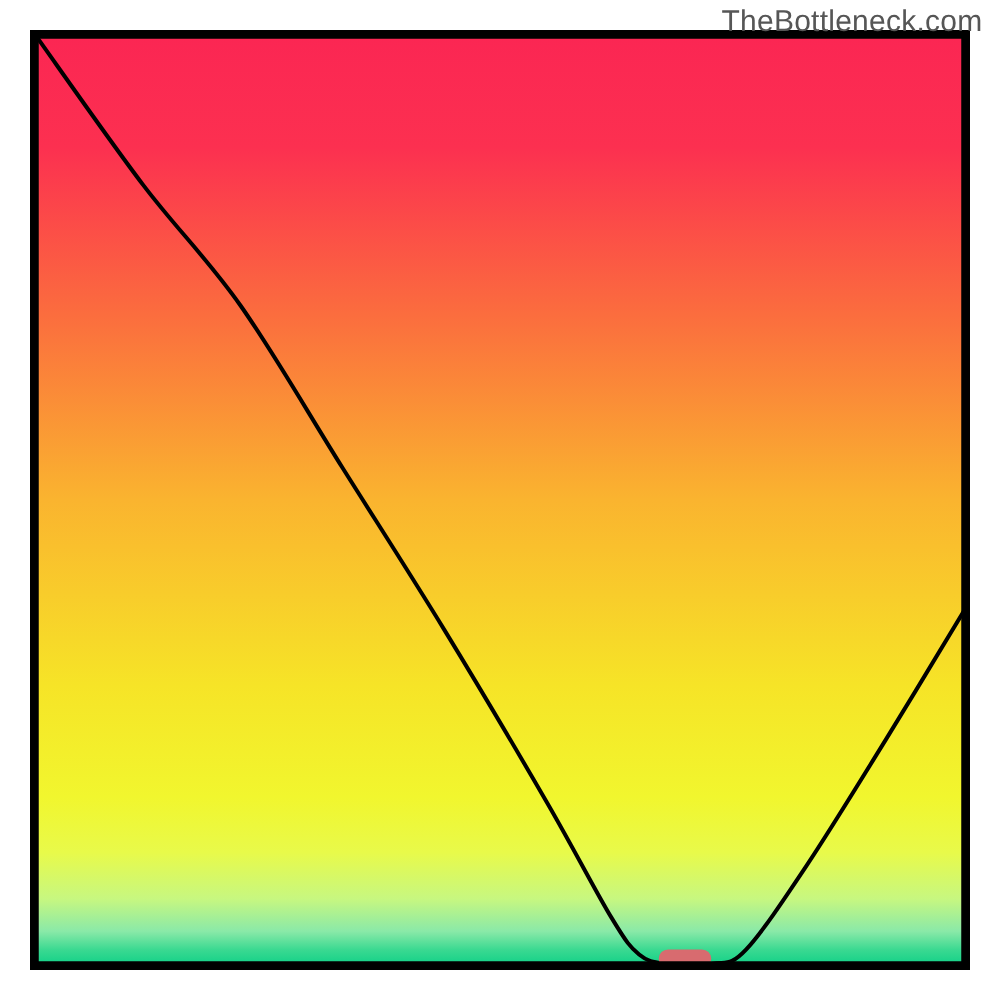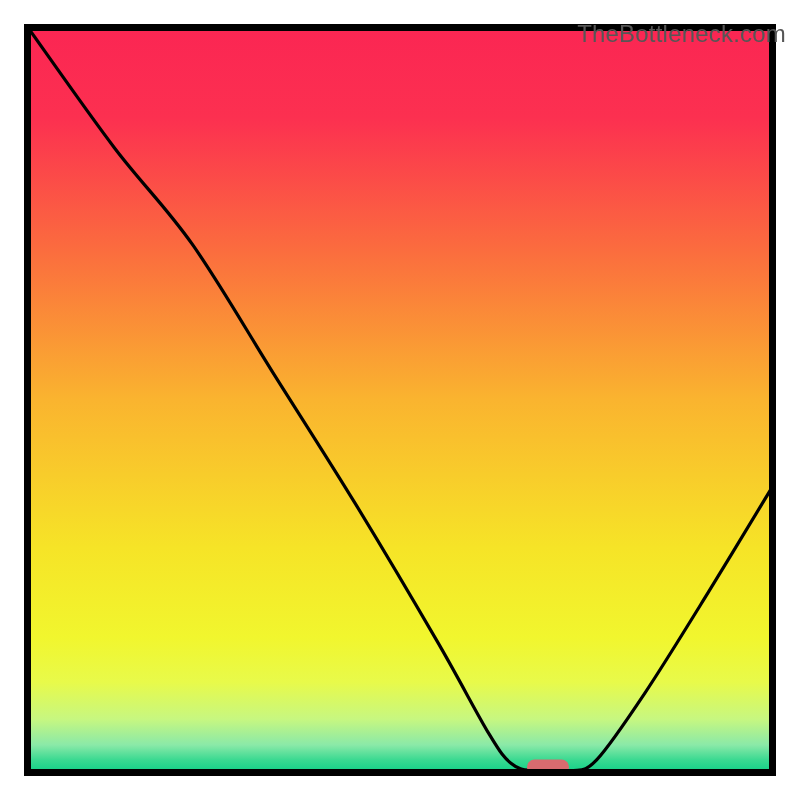--- a/index.html
+++ b/index.html
@@ -49,21 +49,20 @@
   }
   .watermark {
     position: absolute;
     top: 4px;
     right: 14px;
     font-family: Arial, Helvetica, sans-serif;
     font-size: 24px;
     font-weight: 500;
     color: #565656;
     letter-spacing: 0.2px;
-    margin-top: 16px;
   }
   .border-svg {
     position: absolute;
     left: 0;
     top: 0;
     width: 800px;
     height: 800px;
     pointer-events: none;
   }
 </style>

